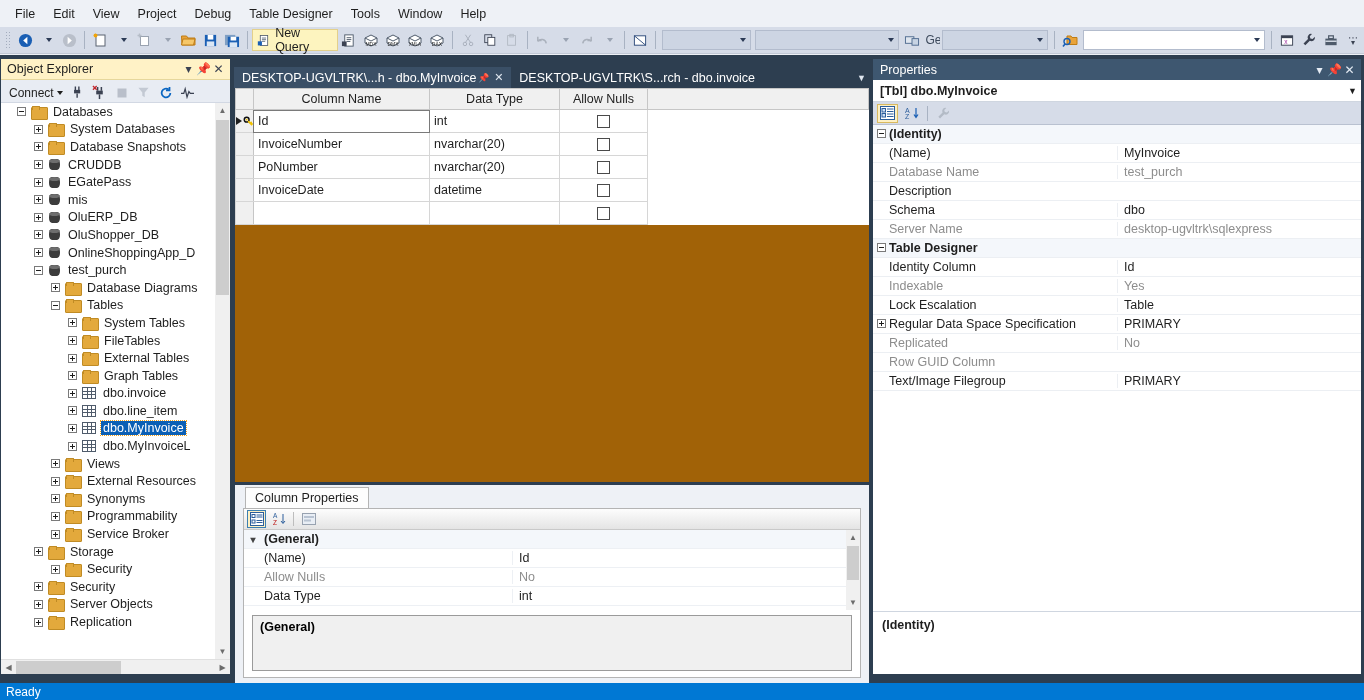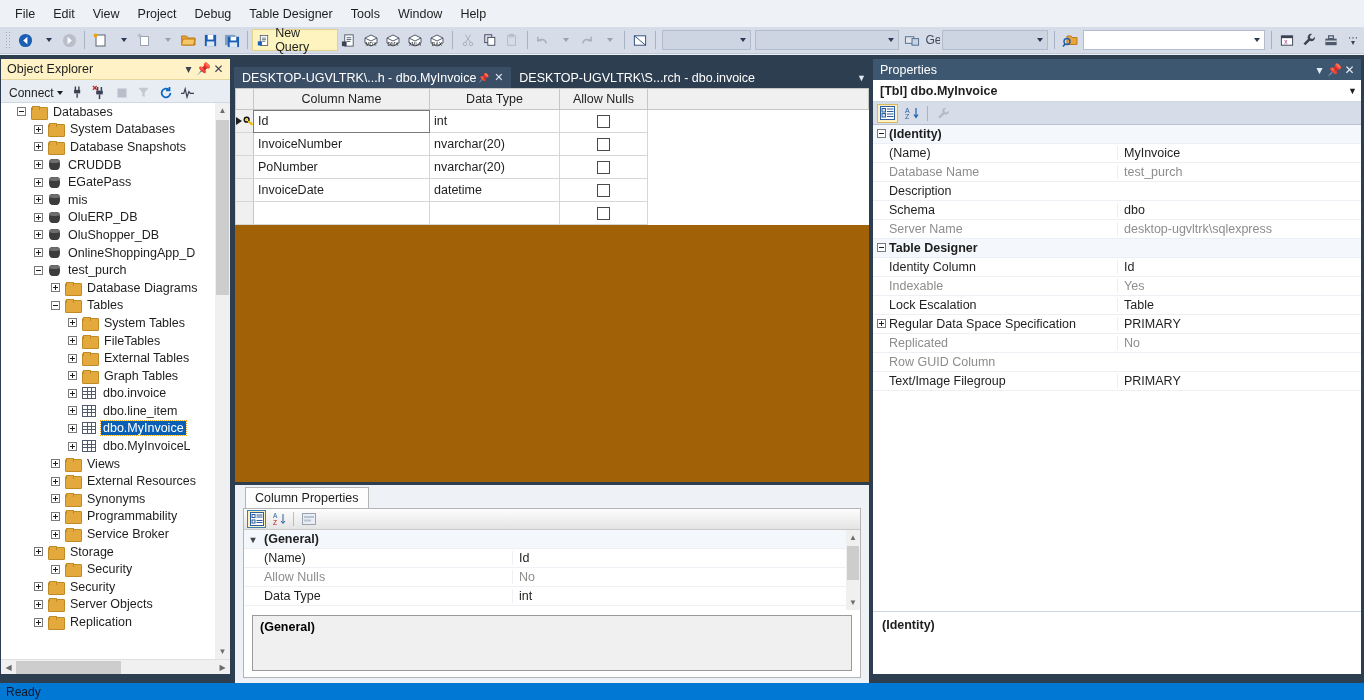--- a/index.html
+++ b/index.html
@@ -208,21 +208,21 @@
     padding: 6px 9px; font-size: 12.5px; font-weight: bold; color: #1e1e1e; }
   .twbox { width: 9px; height: 9px; border: 1px solid #7a7a7a; background: #fff;
     position: relative; display: inline-block; }
   .twbox::before { content: ''; position: absolute; left: 1px; top: 3px; width: 5px;
     height: 1px; background: #1e1e1e; }
   .twbox.plus::after { content: ''; position: absolute; left: 3px; top: 1px; width: 1px;
     height: 5px; background: #1e1e1e; }
 
   
   .statusbar { position: absolute; left: 0; bottom: 0; width: 1364px; height: 17px;
-    background: #0078d4; color: #0f172a; display: flex; align-items: center;
+    background: #0078d4; color: #ffffff; display: flex; align-items: center;
     padding-left: 6px; font-size: 12px; }
 </style>
 </head>
 <body>
 
 <div class="app">
 
   <div class="menubar" id="menubar">
       <div class="mi">File</div>
       <div class="mi">Edit</div>

